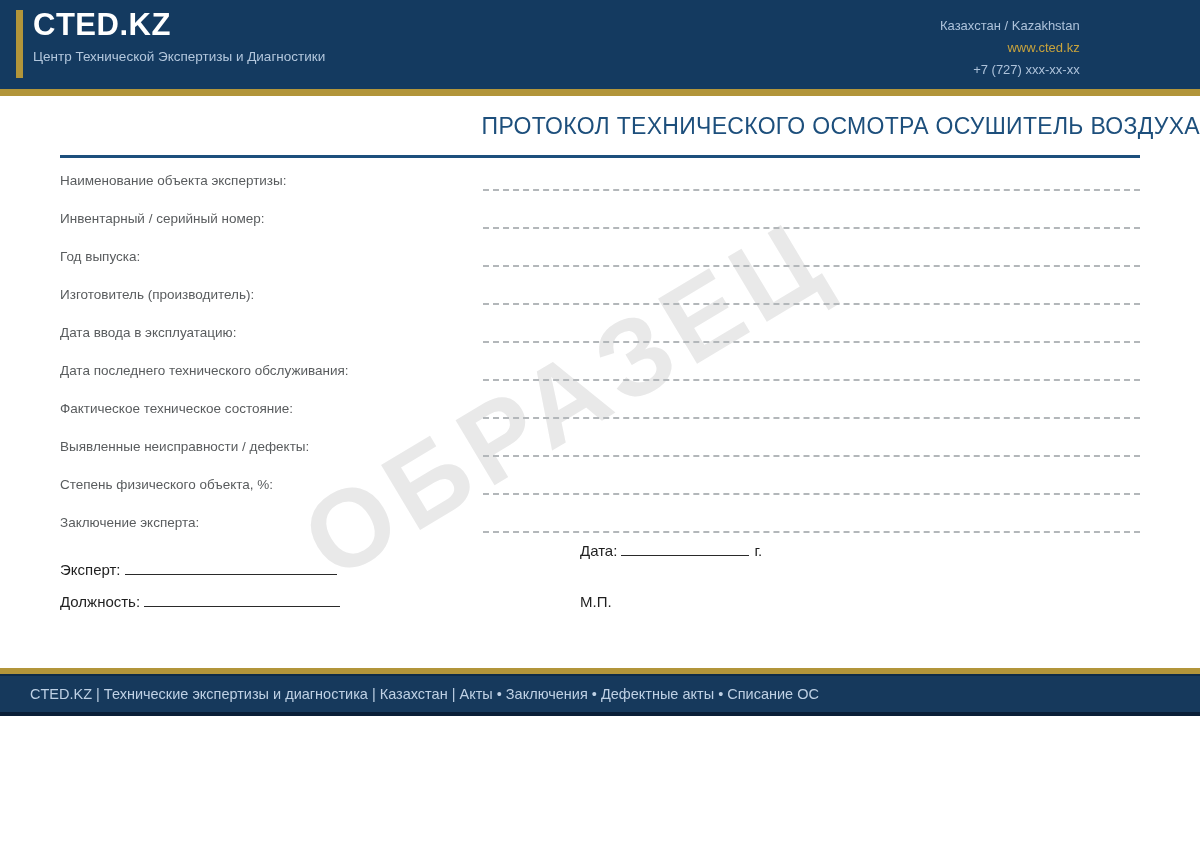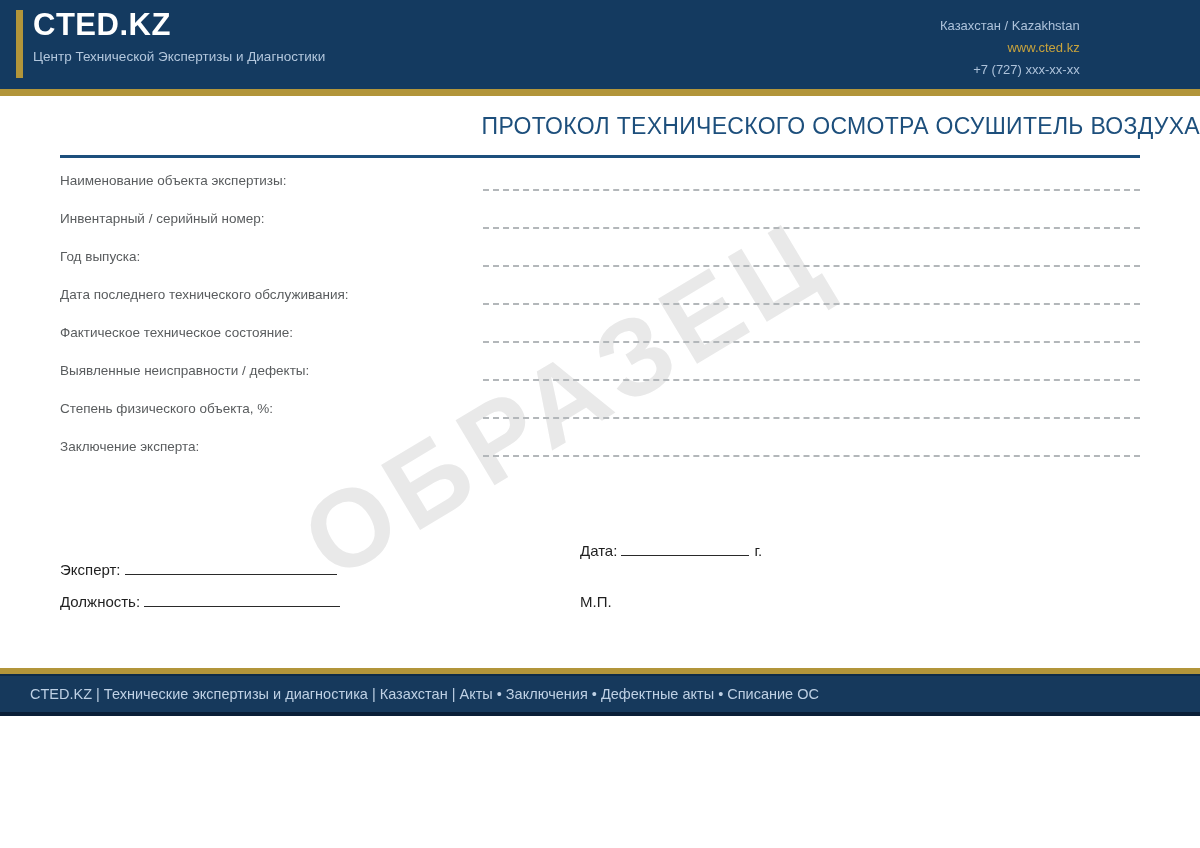--- a/index.html
+++ b/index.html
@@ -131,20 +131,28 @@
       </div>
       <div class="form-row">
         <span class="field-label">Инвентарный / серийный номер:</span>
         <div class="field-fill-line"></div>
       </div>
       <div class="form-row">
         <span class="field-label">Год выпуска:</span>
         <div class="field-fill-line"></div>
       </div>
       <div class="form-row">
+        <span class="field-label">Изготовитель (производитель):</span>
+        <div class="field-fill-line"></div>
+      </div>
+      <div class="form-row">
+        <span class="field-label">Дата ввода в эксплуатацию:</span>
+        <div class="field-fill-line"></div>
+      </div>
+      <div class="form-row">
         <span class="field-label">Дата последнего технического обслуживания:</span>
         <div class="field-fill-line"></div>
       </div>
       <div class="form-row">
         <span class="field-label">Фактическое техническое состояние:</span>
         <div class="field-fill-line"></div>
       </div>
       <div class="form-row">
         <span class="field-label">Выявленные неисправности / дефекты:</span>
         <div class="field-fill-line"></div>

